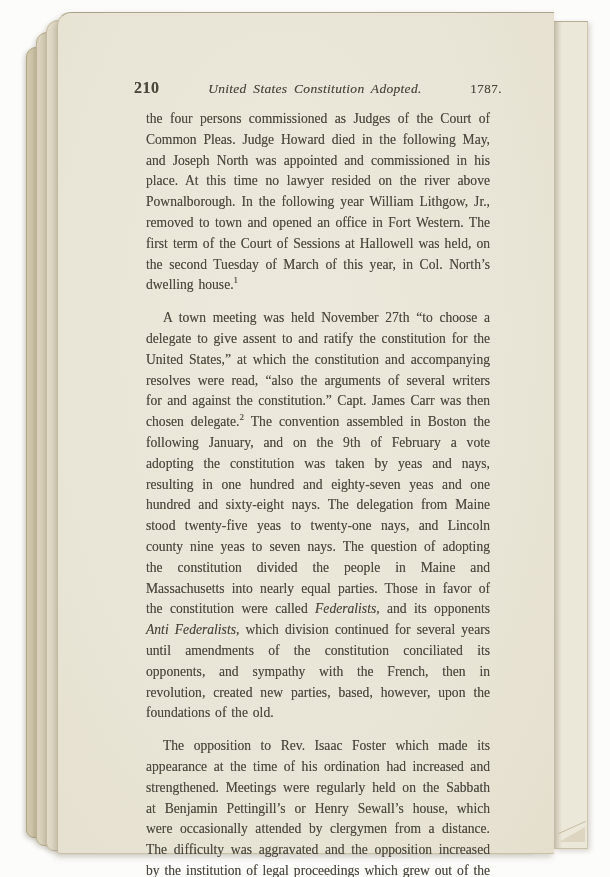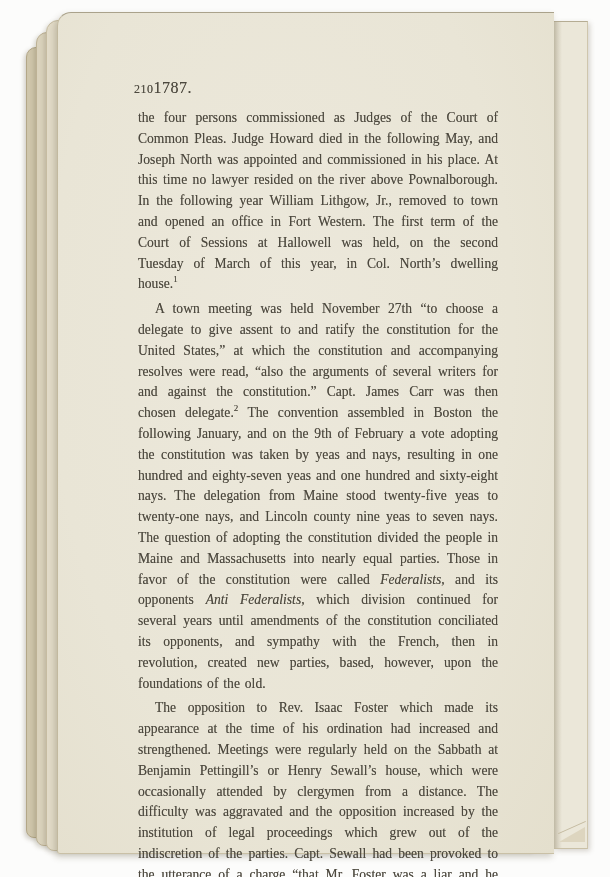--- a/index.html
+++ b/index.html
@@ -86,40 +86,40 @@
     left: 76px; top: 66px; width: 368px;
     color: #4c483e;
     text-shadow: 0 0 0.5px rgba(76,72,62,0.55);
   }
   .page-header {
     display: flex;
     align-items: baseline;
     margin-bottom: 11px;
   }
   .folio {
-    font-size: 12px;
-    font-weight: normal;
+    font-size: 16px;
+    font-weight: bold;
     letter-spacing: 0.5px;
     flex: 0 0 auto;
   }
   .running-title {
     flex: 1 1 auto;
     text-align: center;
     font-style: italic;
     font-size: 13.5px;
     word-spacing: 3px;
     letter-spacing: 0.3px;
   }
   .year {
     flex: 0 0 auto;
-    font-size: 16px;
+    font-size: 13px;
     letter-spacing: 0.5px;
   }
   .para {
-    margin: 4px;
+    margin: 12px;
     font-size: 13.6px;
     line-height: 20.8px;
     text-align: justify;
     text-indent: 17px;
     word-spacing: 1.5px;
   }
   .para.continued { text-indent: 0; }
   .para em { }
   sup.fn-ref {
     font-size: 9px;
@@ -140,20 +140,21 @@
     <div class="crease-shadow"></div>
     <div class="corner-fold"></div>
     <div class="corner-fold-line"></div>
   </div>
 
   <div class="sheet page-main">
     <div class="content">
 
       <div class="page-header">
         <span class="folio">210</span>
+        <span class="running-title">United States Constitution Adopted.</span>
         <span class="year">1787.</span>
       </div>
 
       <p class="para continued"><span>the four persons commissioned as Judges of the Court of Common Pleas.  Judge Howard died in the following May, and Joseph North was appointed and commissioned in his place.  At this time no lawyer resided on the river above Pownalborough.  In the following year William Lithgow, Jr., removed to town and opened an office in Fort Western.  The first term of the Court of Sessions at Hallowell was held, on the second Tuesday of March of this year, in Col. North’s dwelling house.</span><sup class="fn-ref">1</sup></p>
 
       <p class="para"><span>A town meeting was held November 27th “to choose a delegate to give assent to and ratify the constitution for the United States,” at which the constitution and accompanying resolves were read, “also the arguments of several writers for and against the constitution.”  Capt. James Carr was then chosen delegate.</span><sup class="fn-ref">2</sup><span>  The convention assembled in Boston the following January, and on the 9th of February a vote adopting the constitution was taken by yeas and nays, resulting in one hundred and eighty-seven yeas and one hundred and sixty-eight nays.  The delegation from Maine stood twenty-five yeas to twenty-one nays, and Lincoln county nine yeas to seven nays.  The question of adopting the constitution divided the people in Maine and Massachusetts into nearly equal parties.  Those in favor of the constitution were called </span><em>Federalists</em><span>, and its opponents </span><em>Anti Federalists</em><span>, which division continued for several years until amendments of the constitution conciliated its opponents, and sympathy with the French, then in revolution, created new parties, based, however, upon the foundations of the old.</span></p>
 
       <p class="para"><span>The opposition to Rev. Isaac Foster which made its appearance at the time of his ordination had increased and strengthened. Meetings were regularly held on the Sabbath at Benjamin Pettingill’s or Henry Sewall’s house, which were occasionally attended by clergymen from a distance.  The difficulty was aggravated and the opposition increased by the institution of legal proceedings which grew out of the indiscretion of the parties.  Capt. Sewall had been provoked to the utterance of a charge “that Mr. Foster was a liar and he could prove it.”  Thomas Sewall was in some way connected with the charge.  They were both summoned in January before Justice North, on a complaint to answer to the State.  Capt. Sewall records that he “did not pretend to deny” the charge, but offered evidence of its truth in justification.</span></p>
 
     </div>

